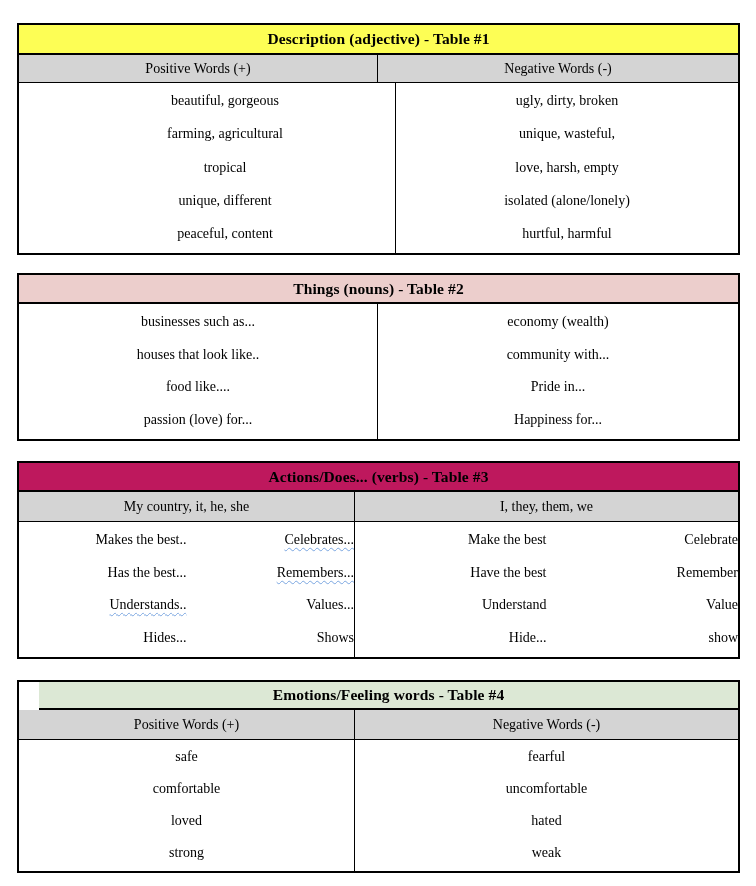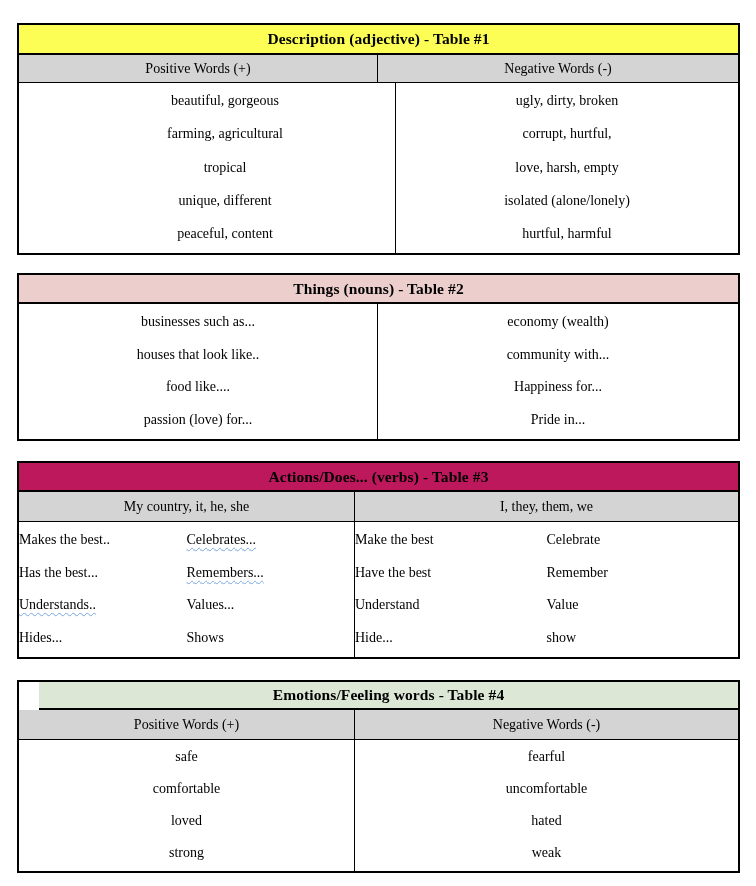--- a/index.html
+++ b/index.html
@@ -69,21 +69,21 @@
   .w-half-r { width: 361px; }
   .w-narrow-l { width: 336px; }
   .w-narrow-r { width: 383px; }
 
   .line { line-height: 1.2; }
   .pair {
     display: grid;
     grid-template-columns: 1fr 1fr;
     align-items: center;
   }
-  .pair span { text-align: left; }
+  .pair span { text-align: right; }
   .wavy {
     text-decoration-line: underline;
     text-decoration-style: wavy;
     text-decoration-color: #7aa6e0;
     text-decoration-thickness: 1px;
     text-underline-offset: 3px;
   }
 </style>
 </head>
 <body>
@@ -99,42 +99,42 @@
     <div class="body-row">
       <div class="col w-half-l divide">
         <div class="line">beautiful, gorgeous</div>
         <div class="line">farming, agricultural</div>
         <div class="line">tropical</div>
         <div class="line">unique, different</div>
         <div class="line">peaceful, content</div>
       </div>
       <div class="col w-half-r">
         <div class="line">ugly, dirty, broken</div>
-        <div class="line">corrupt, hurtful,</div>
+        <div class="line">unique, wasteful,</div>
         <div class="line">love, harsh, empty</div>
         <div class="line">isolated (alone/lonely)</div>
         <div class="line">hurtful, harmful</div>
       </div>
     </div>
   </div>
 
   <div class="tbl" id="table-2">
     <div class="title-band" style="background:#eccecc">Things (nouns) - Table #2</div>
     <div class="body-row">
       <div class="col w-half-l divide">
         <div class="line">businesses such as...</div>
         <div class="line">houses that look like..</div>
         <div class="line">food like....</div>
         <div class="line">passion (love) for...</div>
       </div>
       <div class="col w-half-r">
         <div class="line">economy (wealth)</div>
         <div class="line">community with...</div>
+        <div class="line">Pride in...</div>
         <div class="line">Happiness for...</div>
-        <div class="line">Pride in...</div>
       </div>
     </div>
   </div>
 
   <div class="tbl" id="table-3">
     <div class="title-band" style="background:#be185d">Actions/Does... (verbs) - Table #3</div>
     <div class="hdr-row">
       <div class="hdr-cell w-narrow-l divide">My country, it, he, she</div>
       <div class="hdr-cell w-narrow-r">I, they, them, we</div>
     </div>

